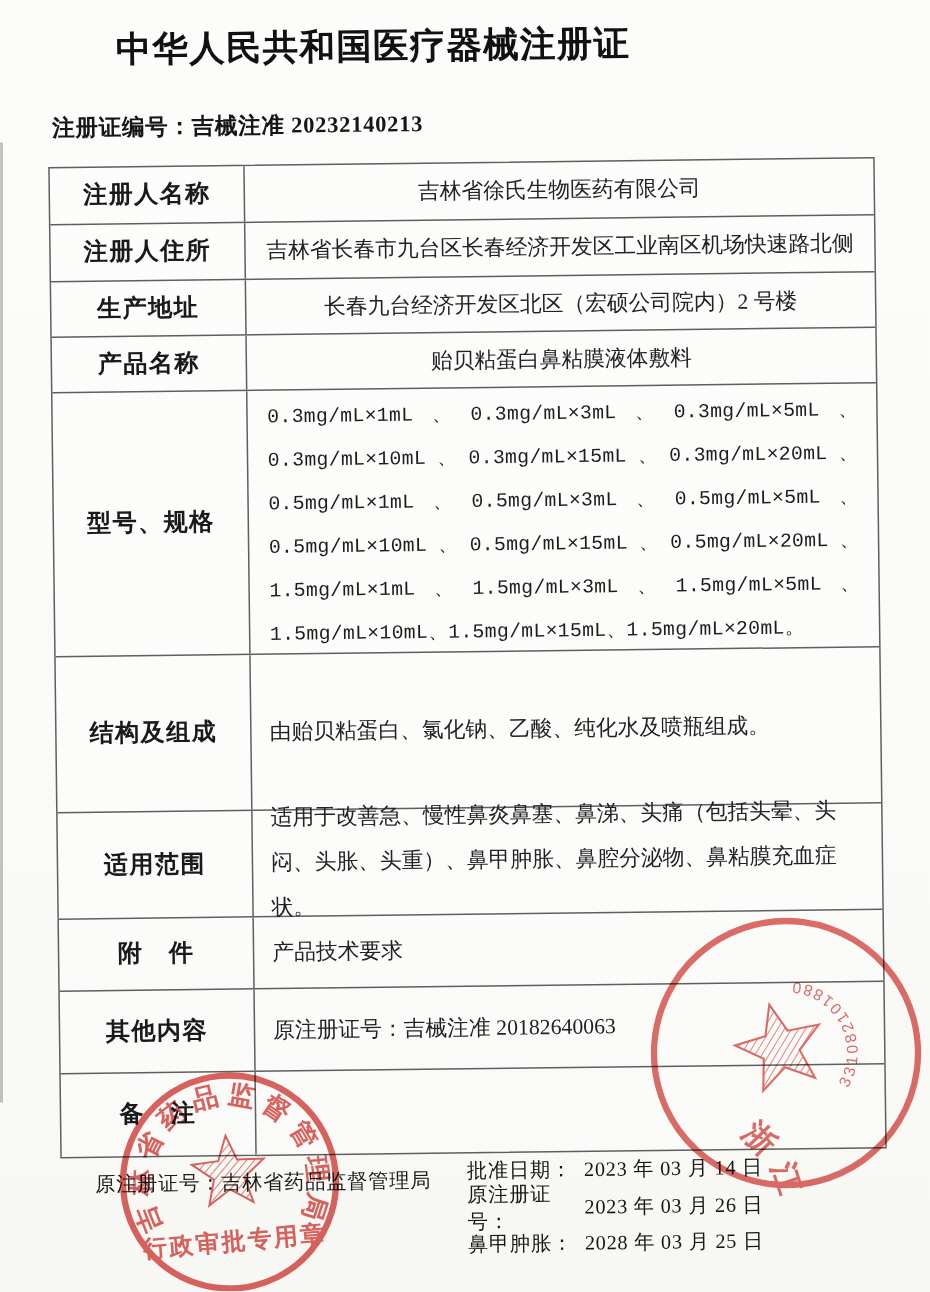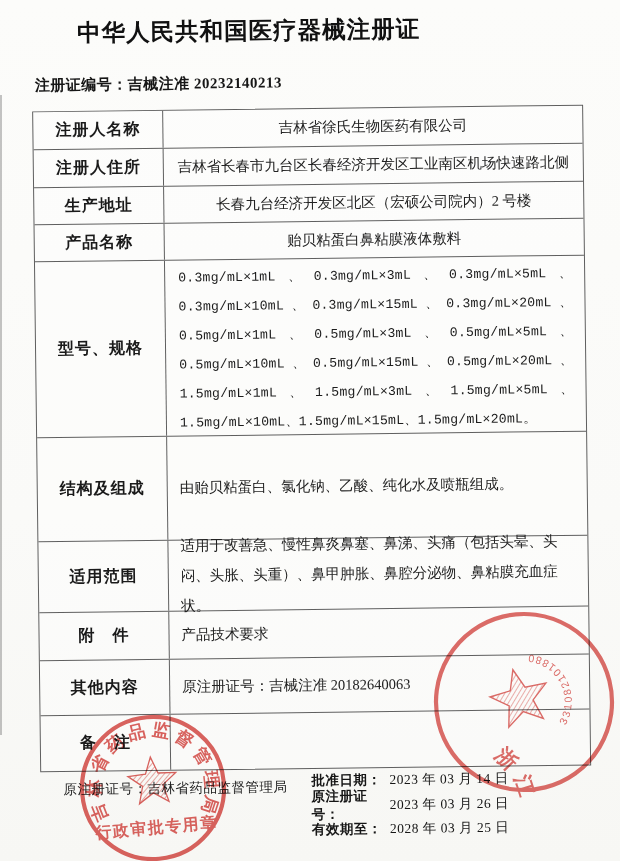--- a/index.html
+++ b/index.html
@@ -72,21 +72,21 @@
   
   .approval-line{
     position:absolute;left:58px;top:778px;
     font-size:13.5px;color:#1b1b1b;letter-spacing:.5px;
   }
   .dates{
     position:absolute;left:306px;top:769px;
     display:flex;flex-direction:column;
   }
   .date-row{height:24.5px;display:flex;align-items:center;font-size:13.5px;color:#161616;}
-  .date-row .dl{width:78px;letter-spacing:.5px;font-weight:bold;}
+  .date-row .dl{width:78px;letter-spacing:.5px;}
   .date-row .dv{letter-spacing:.5px;}
   
   .seal{position:absolute;pointer-events:none;mix-blend-mode:multiply;}
   .seal-company{left:424px;top:602px;width:200px;height:200px;transform:rotate(-14deg);opacity:.85;}
   .seal-authority{left:76px;top:711px;width:154px;height:154px;transform:rotate(-5deg);opacity:.9;}
   .seal text{font-family:"Liberation Sans","DejaVu Sans",sans-serif;}
 </style>
 </head>
 <body>
 
@@ -164,21 +164,21 @@
     <div class="dates">
       <div class="date-row">
         <span class="dl">批准日期：</span>
         <span class="dv">2023 年 03 月 14 日</span>
       </div>
       <div class="date-row">
         <span class="dl">原注册证号：</span>
         <span class="dv">2023 年 03 月 26 日</span>
       </div>
       <div class="date-row">
-        <span class="dl">有效期至：</span>
+        <span class="dl">鼻甲肿胀：</span>
         <span class="dv">2028 年 03 月 25 日</span>
       </div>
     </div>
 
   </div>
 
   <svg class="seal seal-company" viewBox="0 0 200 200" xmlns="http://www.w3.org/2000/svg">
     <defs>
       <pattern id="hatchA" patternUnits="userSpaceOnUse" width="4" height="4" patternTransform="rotate(45)">
         <rect width="4" height="4" fill="none"></rect>

